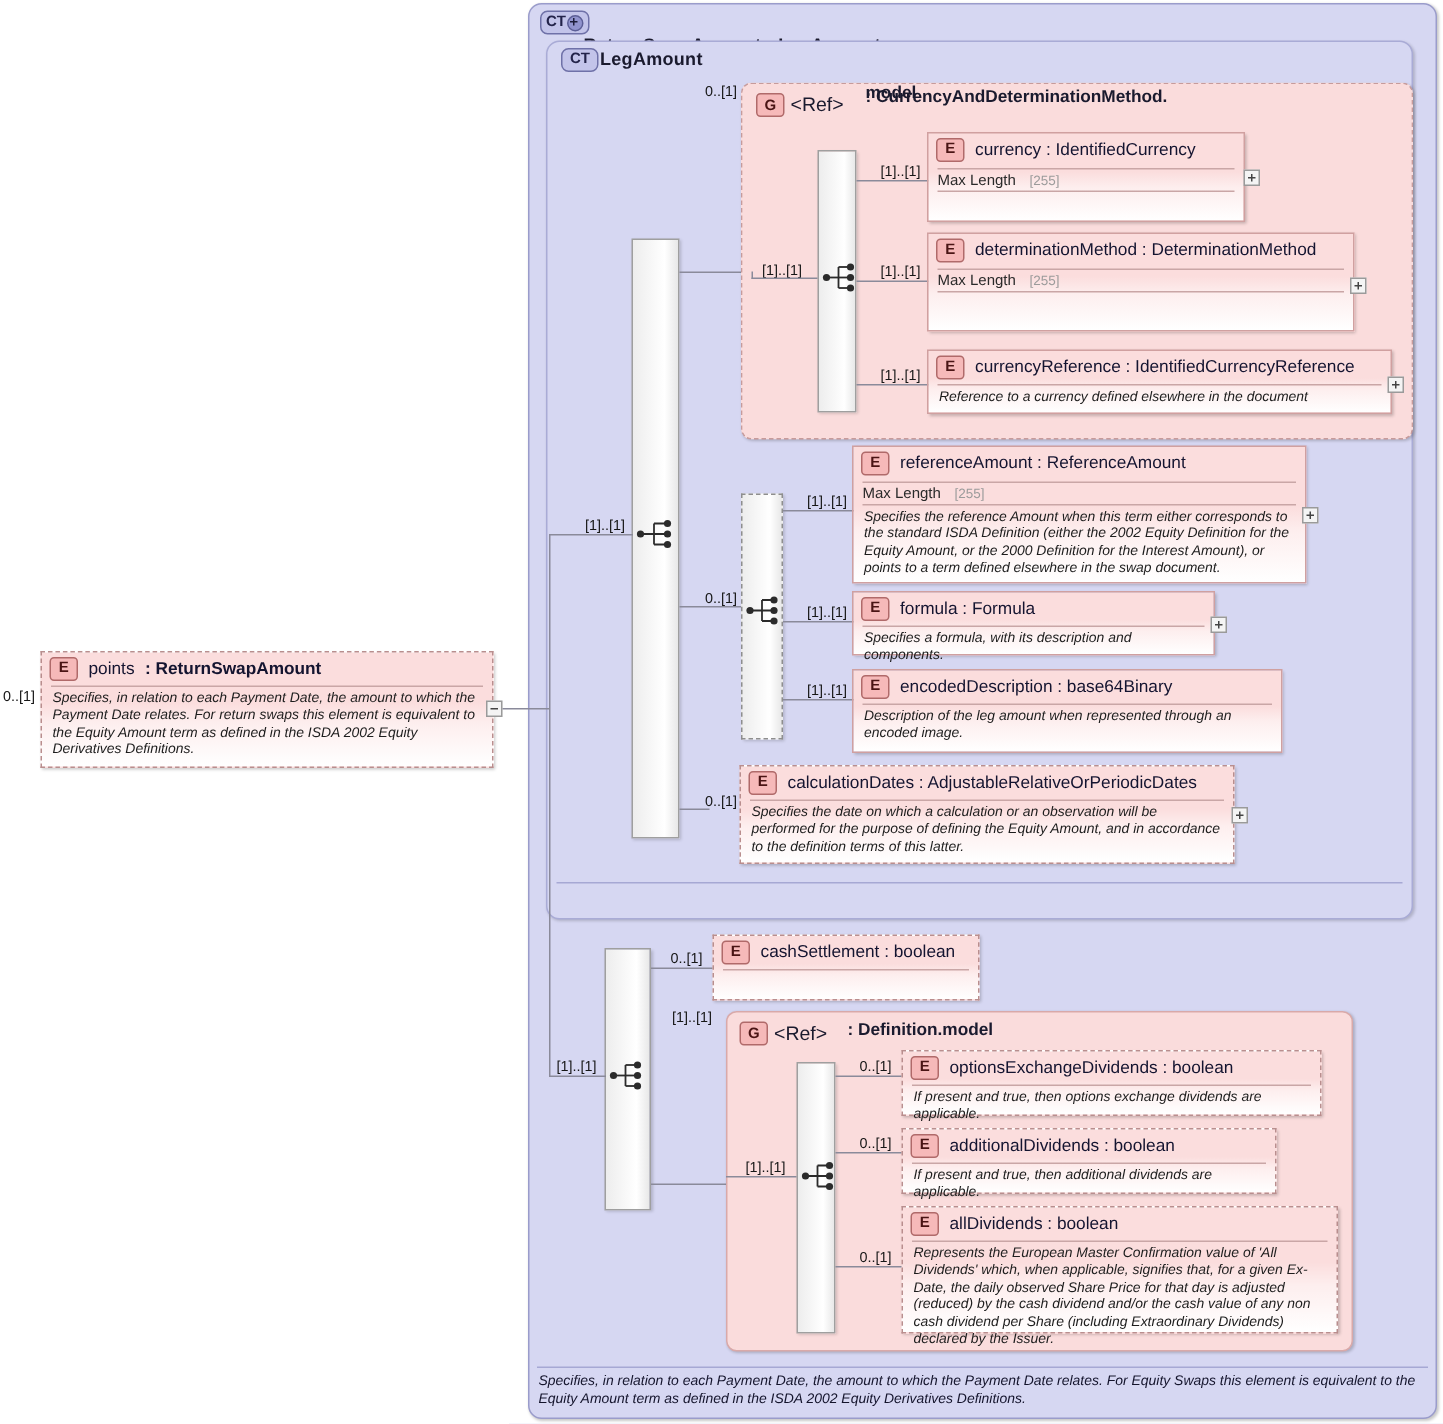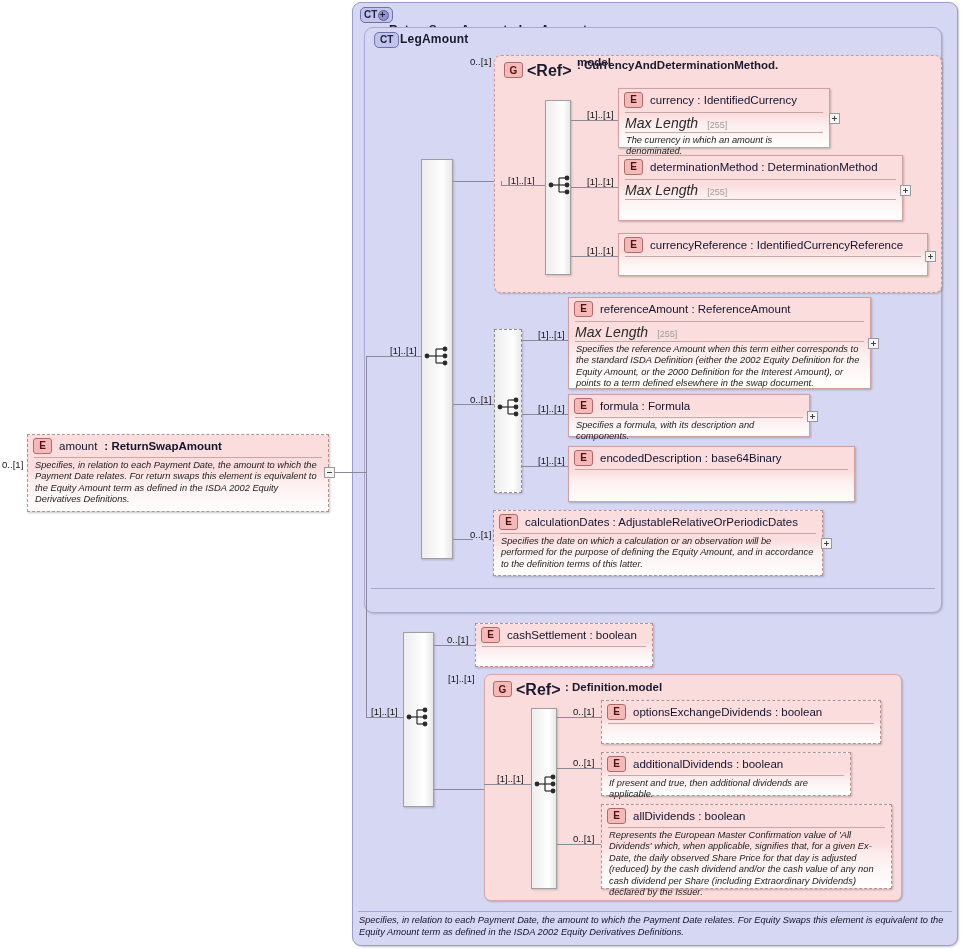--- a/index.html
+++ b/index.html
@@ -62,21 +62,21 @@
     background:#fadcdc;
   }
   .g-badge{
     position:absolute;
     display:inline-flex;align-items:center;justify-content:center;
     background:#f6b9b9;border:1px solid #b06a6a;border-radius:3px;
     width:17px;height:14px;font-size:10px;font-weight:bold;color:#4a1414;
     line-height:13px;
   }
   .g-label{
-    position:absolute;font-size:16px;font-weight:bold;color:#1a1a2e;
+    position:absolute;font-size:13px;font-weight:normal;color:#1a1a2e;
     white-space:nowrap;
   }
   .g-type{
     position:absolute;font-size:11.5px;font-weight:bold;color:#1a1a2e;
   }
 
   
   .el{
     position:absolute;box-sizing:border-box;
     background:linear-gradient(to bottom,#fbdddd 0%,#fbdddd 44%,#fdeeee 62%,#ffffff 100%);
@@ -97,21 +97,21 @@
   .el .ename{
     font-size:11.5px;font-weight:normal;color:#141430;white-space:nowrap;
   }
   .el .sep{
     height:1px;background:#c9a6a6;margin:1px 6px 0 6px;
   }
   .el .facet{
     display:flex;align-items:baseline;gap:9px;padding:2px 6px 1px 6px;
   }
   .el .facet .fname{
-    font-size:14px;font-style:italic;color:#2a2a2a;
+    font-size:10px;color:#2a2a2a;
   }
   .el .facet .fval{
     font-size:9px;color:#9b9b9b;
   }
   .el .doc{
     font-size:9.3px;font-style:italic;color:#1d1d1d;
     line-height:11.4px;padding:2px 7px 4px 7px;
   }
   .el .doctop{border-top:1px solid #c9a6a6;margin:0 6px;}
 
@@ -175,21 +175,21 @@
     <span>CT</span>
   </div>
   <div class="ct-title" style="left:400px;top:32px;">LegAmount</div>
 
   <div class="frame-doc-rule" style="left:371px;top:588px;width:564px;"></div>
 
   <div class="card" style="left:2px;top:459px;">0..[1]</div>
   <div class="el dashed" style="left:27px;top:434px;width:302px;height:78px;">
     <div class="hdr">
       <span class="ebadge">E</span>
-      <span class="ename">amount</span>
+      <span class="ename">points</span>
       <span class="ename" style="font-weight:bold;">: ReturnSwapAmount</span>
     </div>
     <div class="doctop"></div>
     <div class="doc">Specifies, in relation to each Payment Date, the amount to which the Payment Date relates. For return swaps this element is equivalent to the Equity Amount term as defined in the ISDA 2002 Equity Derivatives Definitions.</div>
   </div>
 
   <div class="expander" style="left:324px;top:467px;"></div>
   <div class="ln lnh" style="left:335px;top:472px;width:31px;"></div>
 
   <div class="bar solid" style="left:421px;top:159px;width:32px;height:400px;"></div>
@@ -243,21 +243,20 @@
     <div class="hdr">
       <span class="ebadge">E</span>
       <span class="ename">currency : IdentifiedCurrency</span>
     </div>
     <div class="sep"></div>
     <div class="facet">
       <span class="fname">Max Length</span>
       <span class="fval">[255]</span>
     </div>
     <div class="doctop"></div>
-    <div class="doc">The currency in which an amount is denominated.</div>
   </div>
   <div class="expander plus" style="left:829px;top:113px;"></div>
 
   <div class="card" style="left:587px;top:176px;">[1]..[1]</div>
   <div class="ln lnh" style="left:571px;top:187px;width:48px;"></div>
   <div class="el solid" style="left:618px;top:155px;width:285px;height:66px;">
     <div class="hdr">
       <span class="ebadge">E</span>
       <span class="ename">determinationMethod : DeterminationMethod</span>
     </div>
@@ -271,20 +270,21 @@
   <div class="expander plus" style="left:900px;top:185px;"></div>
 
   <div class="card" style="left:587px;top:245px;">[1]..[1]</div>
   <div class="ln lnh" style="left:571px;top:256px;width:48px;"></div>
   <div class="el solid" style="left:618px;top:233px;width:310px;height:43px;">
     <div class="hdr">
       <span class="ebadge">E</span>
       <span class="ename">currencyReference : IdentifiedCurrencyReference</span>
     </div>
     <div class="doctop"></div>
+    <div class="doc">Reference to a currency defined elsewhere in the document</div>
   </div>
   <div class="expander plus" style="left:925px;top:251px;"></div>
 
   <div class="card" style="left:470px;top:394px;">0..[1]</div>
   <div class="bar dashed" style="left:494px;top:329px;width:28px;height:164px;"></div>
   <svg class="abs" style="left:497px;top:396px;width:26px;height:22px;" viewBox="0 0 26 22">
     <circle cx="3" cy="11" r="2.4" fill="#2b2b2b"></circle>
     <line x1="3" y1="11" x2="11" y2="11" stroke="#2b2b2b" stroke-width="1.2"></line>
     <line x1="11" y1="4" x2="11" y2="18" stroke="#2b2b2b" stroke-width="1.2"></line>
     <line x1="11" y1="4" x2="17" y2="4" stroke="#2b2b2b" stroke-width="1.2"></line>
@@ -325,20 +325,21 @@
   <div class="expander plus" style="left:807px;top:411px;"></div>
 
   <div class="card" style="left:538px;top:455px;">[1]..[1]</div>
   <div class="ln lnh" style="left:522px;top:466px;width:48px;"></div>
   <div class="el solid" style="left:568px;top:446px;width:287px;height:56px;">
     <div class="hdr">
       <span class="ebadge">E</span>
       <span class="ename">encodedDescription : base64Binary</span>
     </div>
     <div class="doctop"></div>
+    <div class="doc">Description of the leg amount when represented through an encoded image.</div>
   </div>
 
   <div class="card" style="left:470px;top:529px;">0..[1]</div>
   <div class="el dashed" style="left:493px;top:510px;width:330px;height:66px;">
     <div class="hdr">
       <span class="ebadge">E</span>
       <span class="ename">calculationDates : AdjustableRelativeOrPeriodicDates</span>
     </div>
     <div class="doctop"></div>
     <div class="doc">Specifies the date on which a calculation or an observation will be performed for the purpose of defining the Equity Amount, and in accordance to the definition terms of this latter.</div>
@@ -394,20 +395,21 @@
   <div class="ln lnh" style="left:484px;top:784px;width:47px;"></div>
 
   <div class="card" style="left:573px;top:706px;">0..[1]</div>
   <div class="ln lnh" style="left:557px;top:717px;width:46px;"></div>
   <div class="el dashed" style="left:601px;top:700px;width:280px;height:44px;">
     <div class="hdr">
       <span class="ebadge">E</span>
       <span class="ename">optionsExchangeDividends : boolean</span>
     </div>
     <div class="doctop"></div>
+    <div class="doc">If present and true, then options exchange dividends are applicable.</div>
   </div>
 
   <div class="card" style="left:573px;top:757px;">0..[1]</div>
   <div class="ln lnh" style="left:557px;top:768px;width:46px;"></div>
   <div class="el dashed" style="left:601px;top:752px;width:250px;height:44px;">
     <div class="hdr">
       <span class="ebadge">E</span>
       <span class="ename">additionalDividends : boolean</span>
     </div>
     <div class="doctop"></div>

